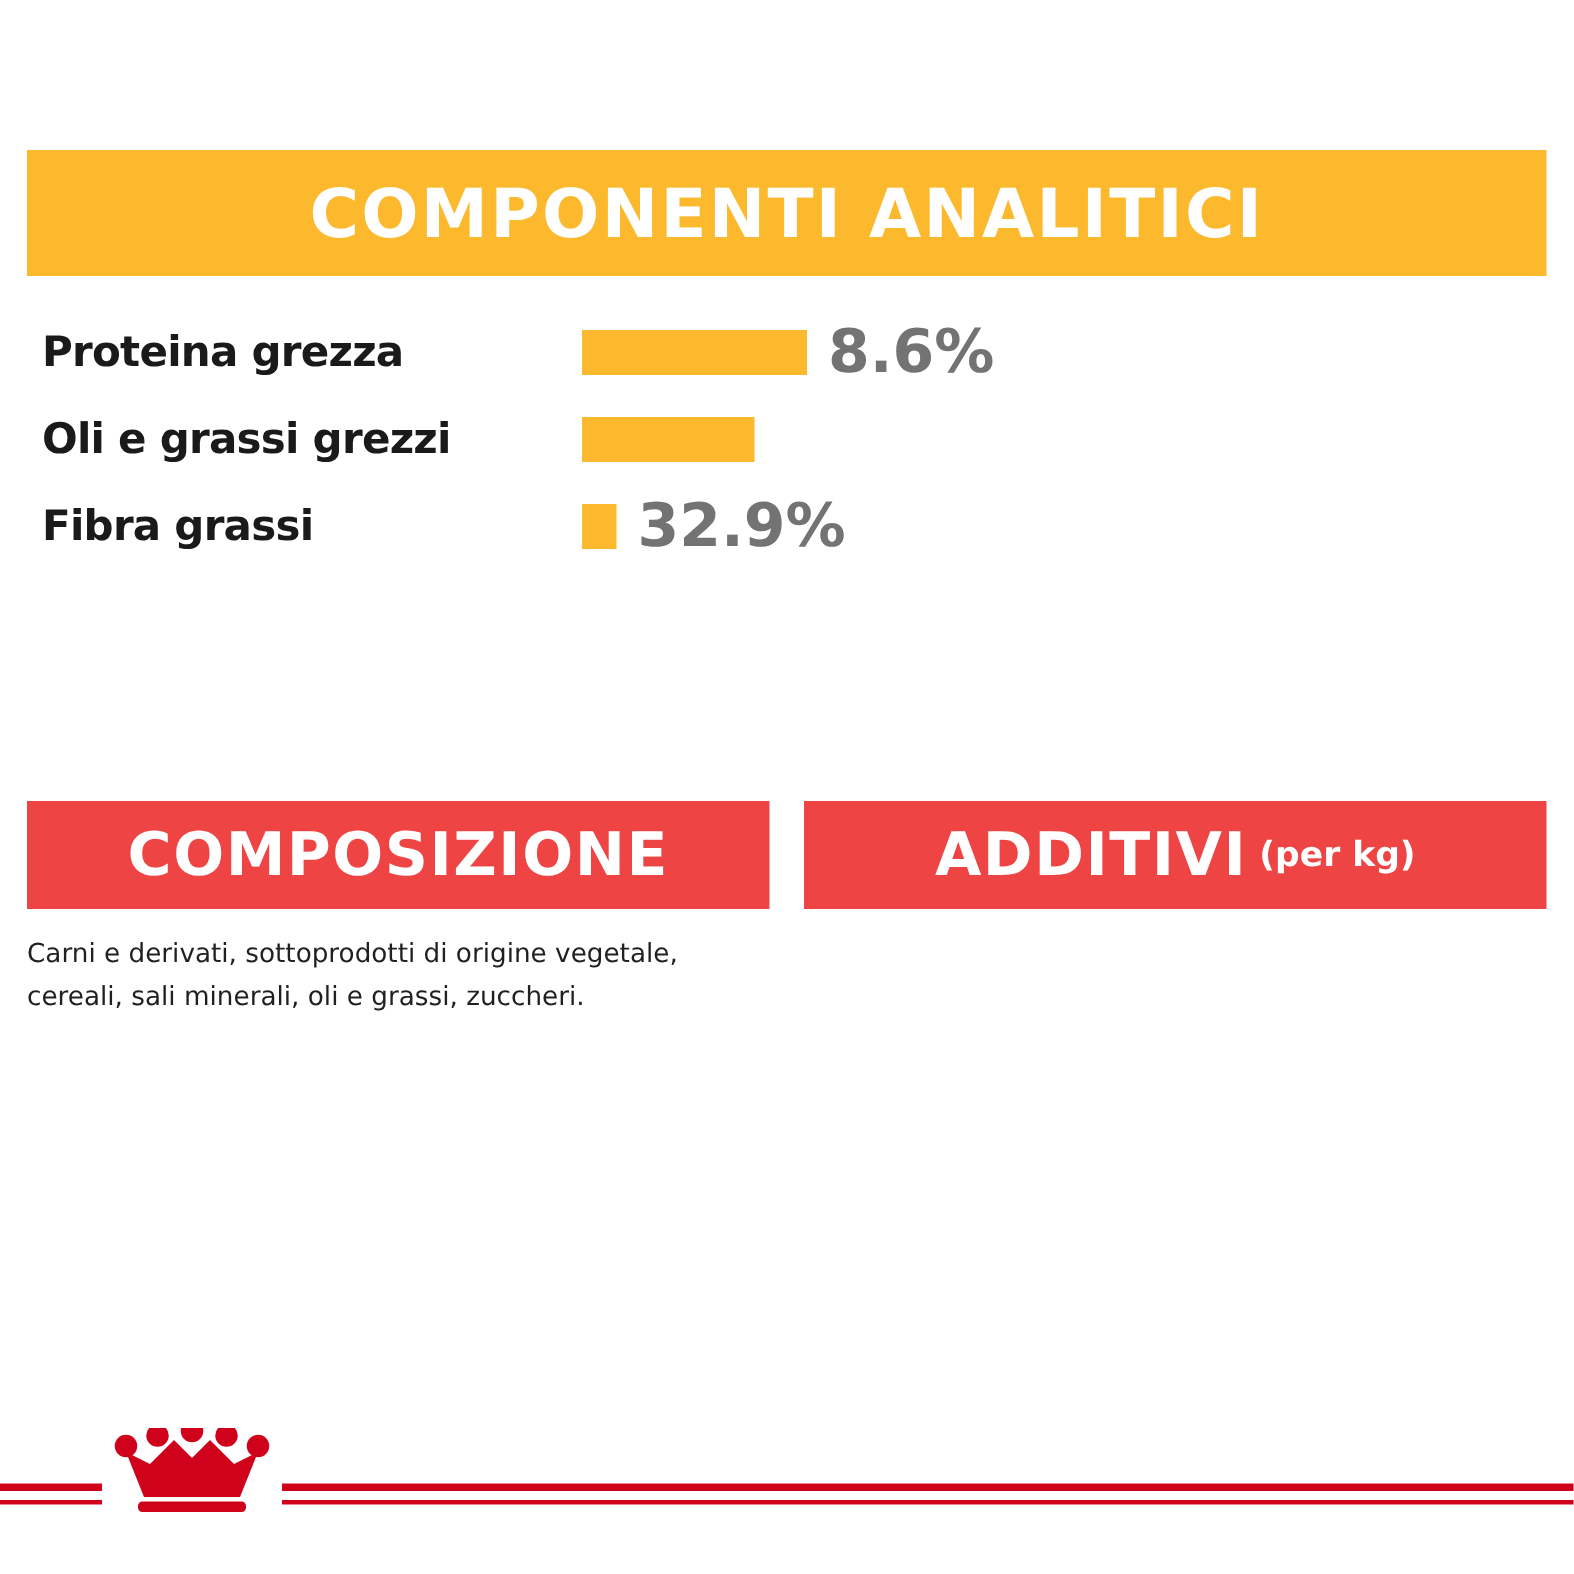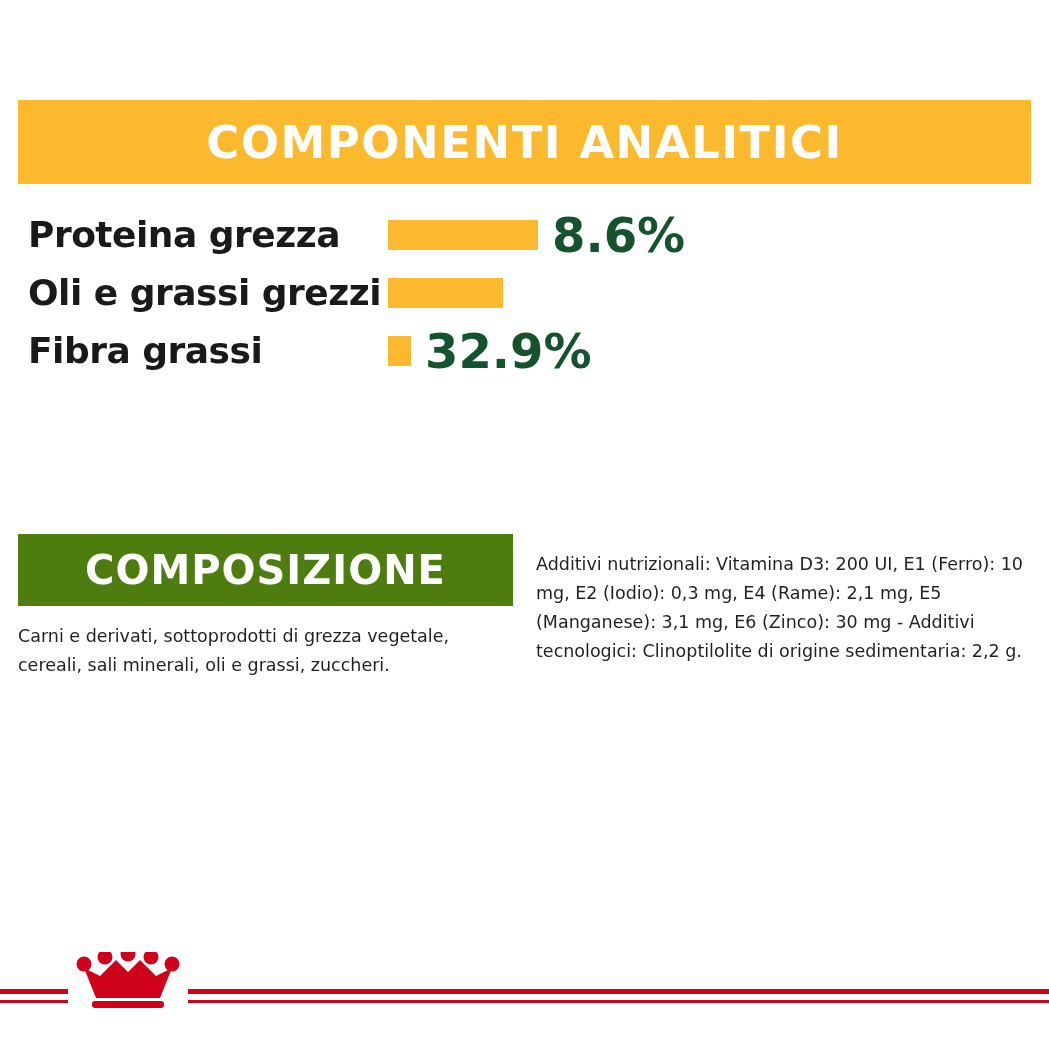--- a/index.html
+++ b/index.html
@@ -51,50 +51,50 @@
     display: flex;
     align-items: center;
     height: 58px;
   }
   .nutrient-label {
     width: 360px;
     flex: 0 0 360px;
     color: #1a1a1a;
     font-family: "DejaVu Sans", sans-serif;
     font-weight: bold;
-    font-size: 36px;
+    font-size: 28px;
     line-height: 40px;
     letter-spacing: -0.5px;
     white-space: nowrap;
   }
   .nutrient-bar {
     height: 30px;
     background: #FDB92D;
     flex: 0 0 auto;
   }
   .nutrient-value {
     margin-left: 14px;
-    color: #14532d;
-    font-family: "DejaVu Sans", sans-serif;
-    font-weight: bold;
-    font-size: 48px;
+    color: #737373;
+    font-family: "DejaVu Sans", sans-serif;
+    font-weight: bold;
+    font-size: 40px;
     white-space: nowrap;
   }
 
   
   .col {
     position: absolute;
     top: 534px;
   }
   .col.left  { left: 18px;  width: 495px; }
   .col.right { left: 536px; width: 495px; }
 
   .col-header {
     height: 72px;
-    background: #4d7c0f;
+    background: #ef4444;
     display: flex;
     align-items: center;
     justify-content: center;
     padding: 16px 10px;
     box-sizing: border-box;
   }
   .col-header .htitle {
     color: #ffffff;
     font-family: "DejaVu Sans", sans-serif;
     font-weight: bold;
@@ -173,25 +173,28 @@
       <span class="nutrient-bar" style="width:23px;"></span>
       <span class="nutrient-value">32.9%</span>
     </div>
 
   </div>
 
   <div class="col left">
     <div class="col-header">
       <span class="htitle">COMPOSIZIONE</span>
     </div>
-    <div class="col-body">Carni e derivati, sottoprodotti di grezza vegetale, cereali, sali minerali, oli e grassi, zuccheri.</div>
+    <div class="col-body">Carni e derivati, sottoprodotti di origine vegetale, cereali, sali minerali, oli e grassi, zuccheri.</div>
   </div>
 
   <div class="col right">
-    <div class="col-body">Additivi nutrizionali: Vitamina D3: 200 UI, E1 (Ferro): 10 mg, E2 (Iodio): 0,3 mg, E4 (Rame): 2,1 mg, E5 (Manganese): 3,1 mg, E6 (Zinco): 30 mg - Additivi tecnologici: Clinoptilolite di origine sedimentaria: 2,2 g.</div>
+    <div class="col-header">
+      <span class="htitle">ADDITIVI</span>
+      <span class="hsub">(per kg)</span>
+    </div>
   </div>
 
   <div class="footer-rule"></div>
   <div class="footer-rule thin"></div>
 
   <div class="crown-wrap">
     <span>
       <svg width="104" height="62" viewBox="0 0 104 62" aria-hidden="true">
         <g fill="#d0021b">
           <circle cx="8" cy="12" r="7.5"></circle>

